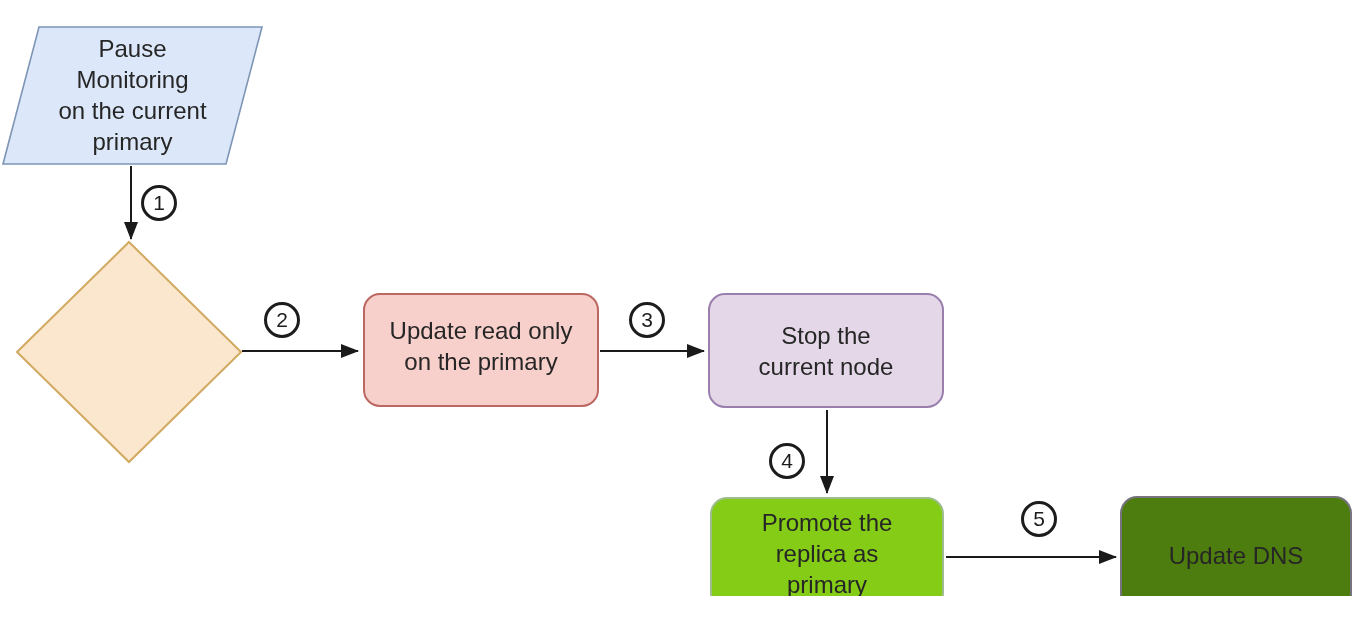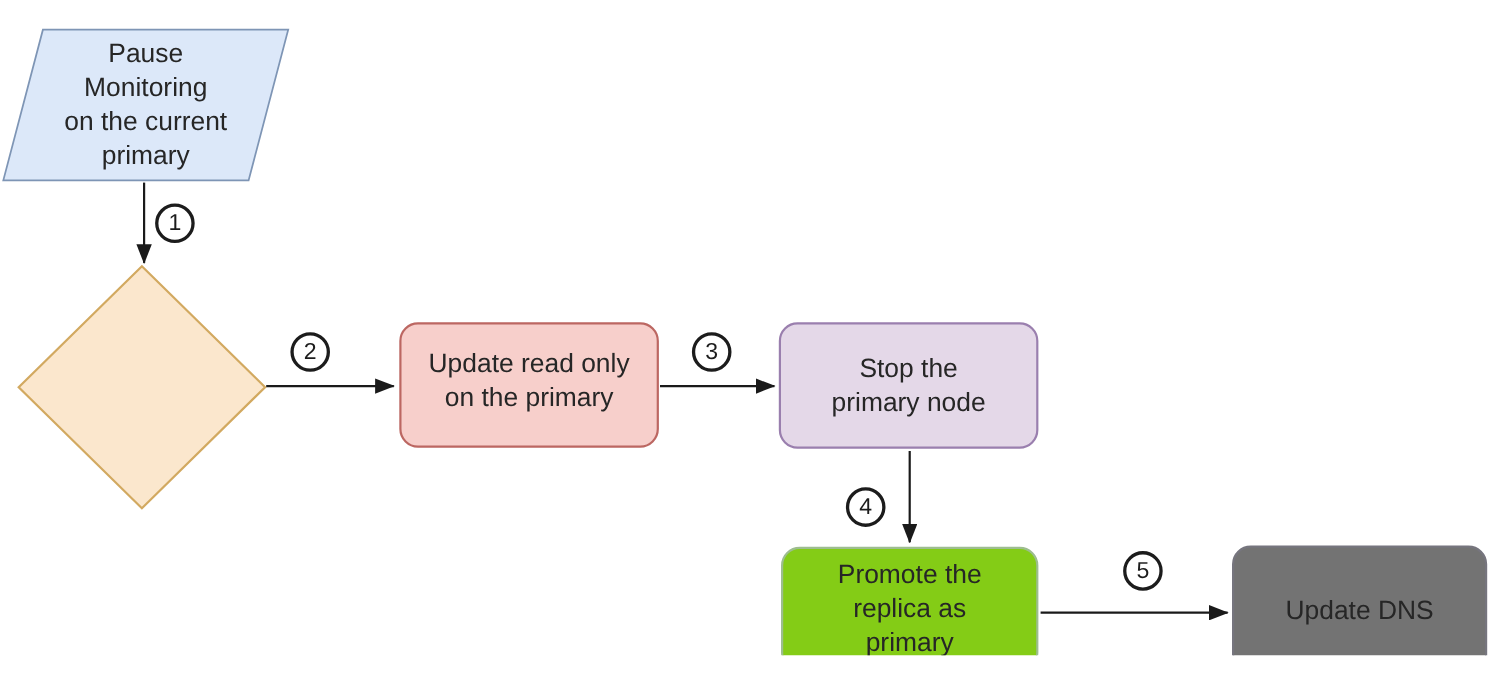--- a/index.html
+++ b/index.html
@@ -92,30 +92,30 @@
 primary</div>
 
 
   <div class="node top-align" style="left: 363px; top: 293px; width: 236px; height: 114px; background-color: rgb(247, 207, 203); border-color: rgb(188, 103, 98);">
     <span>Update read only
 on the primary</span>
   </div>
 
   <div class="node" style="left: 708px; top: 293px; width: 236px; height: 115px; background-color: rgb(228, 216, 232); border-color: rgb(154, 127, 174);">
     <span>Stop the
-primary node</span>
+current node</span>
   </div>
 
   <div class="node" style="left: 710px; top: 497px; width: 234px; height: 113px; background-color: #84cc16; border-color: rgb(157, 189, 143);">
     <span>Promote the
 replica as
 primary</span>
   </div>
 
-  <div class="node" style="left: 1120px; top: 496px; width: 232px; height: 119px; border-width: 2.5px; background-color: #737373; border-color: rgb(118, 117, 126);">
+  <div class="node" style="left: 1120px; top: 496px; width: 232px; height: 119px; border-width: 2.5px; background-color: #4d7c0f; border-color: rgb(118, 117, 126);">
     <span>Update DNS</span>
   </div>
 
   <div class="step-badge" style="left:141px; top:185px;">1</div>
   <div class="step-badge" style="left:264px; top:302px;">2</div>
   <div class="step-badge" style="left:629px; top:302px;">3</div>
   <div class="step-badge" style="left:769px; top:443px;">4</div>
   <div class="step-badge" style="left:1021px; top:501px;">5</div>
 
 </div>

